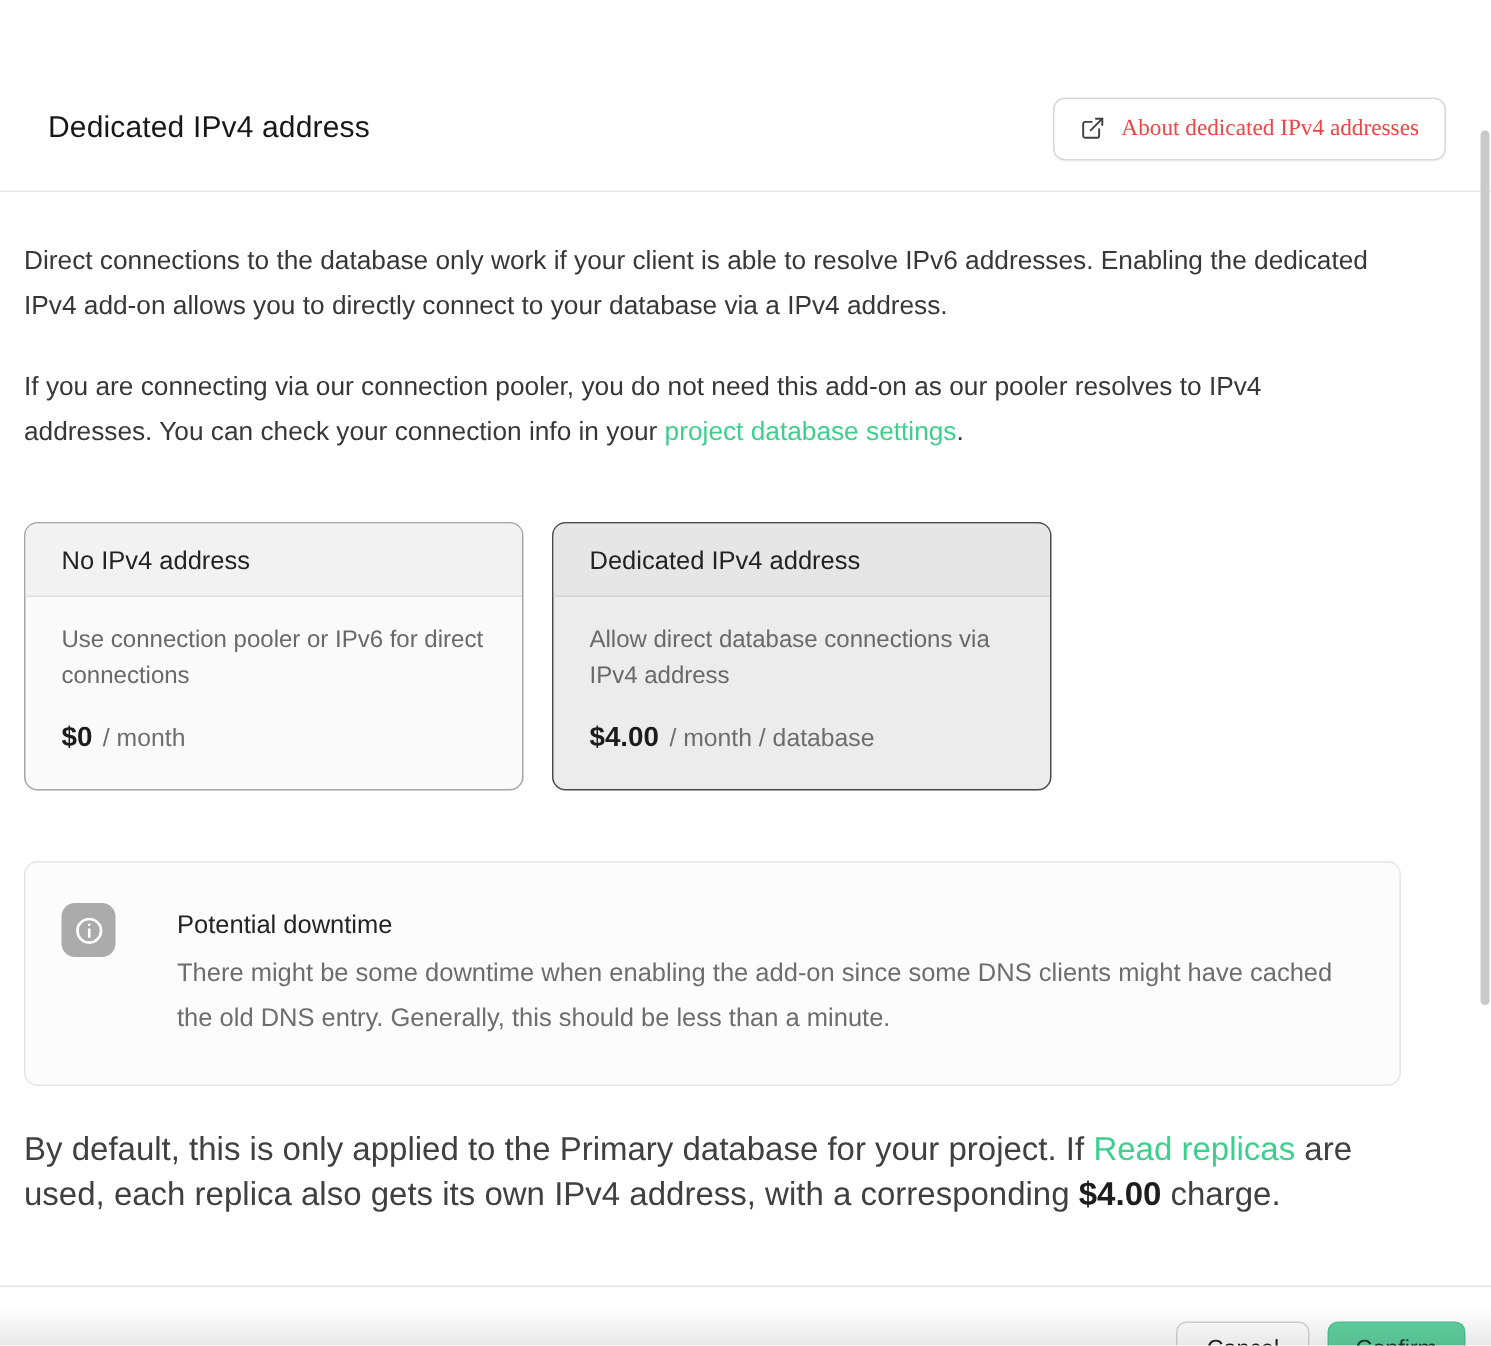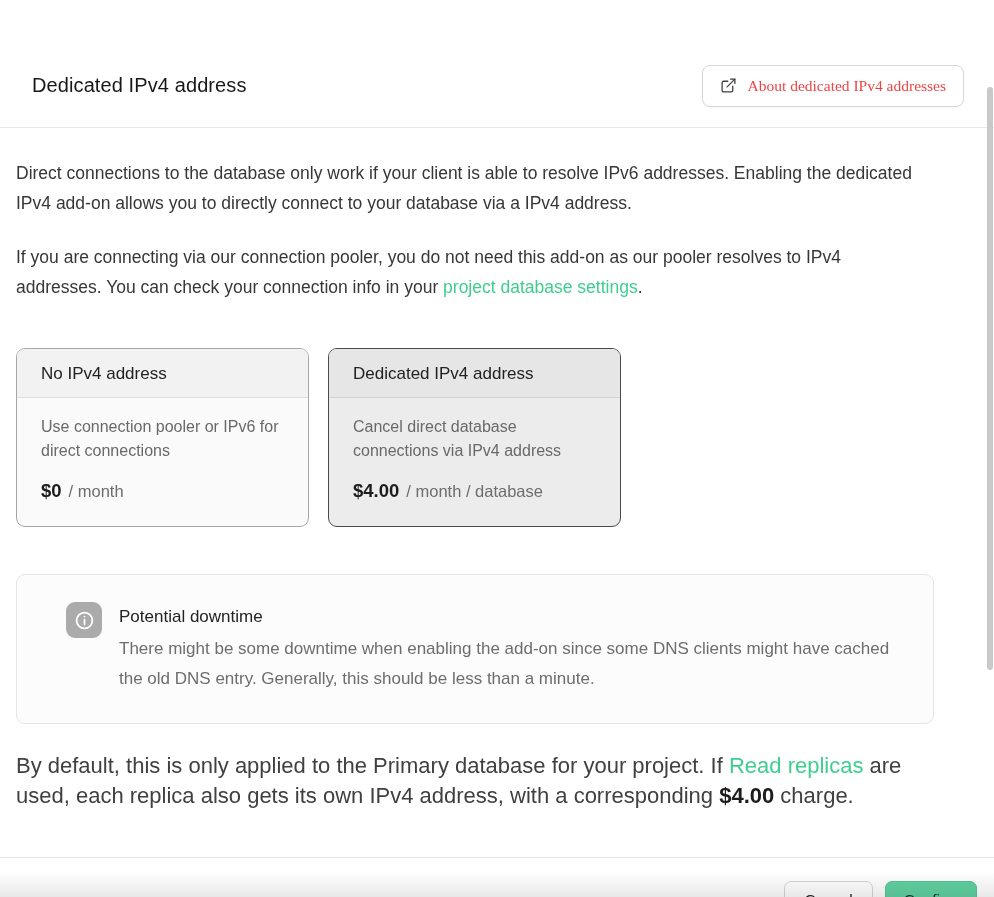--- a/index.html
+++ b/index.html
@@ -35,47 +35,46 @@
   
   .modal-body { padding: 30px 32px 0 16px; flex: 1 1 auto; }
   .para { font-size: 17.5px; line-height: 30px; color: #373737; max-width: 915px; }
   .para + .para { margin-top: 24px; }
   .green-link { color: #3ecf8e; text-decoration: none; cursor: pointer; }
   .bold-amount { font-weight: 700; color: #1d1d1d; }
 
   
   .options-row { display: flex; gap: 19px; margin-top: 46px; }
   .option-card {
-    width: 293px; border-radius: 9px; overflow: hidden;
+    width: 333px; border-radius: 9px; overflow: hidden;
     border: 1px solid #a6a6a6; background: #fafafa;
     cursor: pointer;
   }
   .option-card .option-header {
     padding: 15px 24px 13px 24px;
     background: #f2f2f2;
     border-bottom: 1px solid #dedede;
     font-size: 17px; color: #222222;
   }
   .option-card .option-body { padding: 17px 24px 24px 24px; }
   .option-desc { font-size: 16px; line-height: 24px; color: #696969; }
   .option-price-row { margin-top: 17px; display: flex; align-items: baseline; gap: 7px; }
   .option-price { font-size: 18.5px; font-weight: 700; color: #1c1c1c; }
   .option-price-suffix { font-size: 16.5px; color: #6d6d6d; }
   .option-card.selected { border-color: #4a4a4a; background: #ececec; }
   .option-card.selected .option-header { background: #e6e6e6; border-bottom-color: #d2d2d2; }
 
   
   .notice {
     margin-top: 47px;
-    display: flex; gap: 17px;
+    display: flex; gap: 41px;
     border: 1px solid #e6e6e6; border-radius: 9px;
     background: #fcfcfc;
     padding: 27px 24px 29px 24px;
     max-width: 918px;
-    justify-content: flex-end;
   }
   .notice-icon {
     flex: 0 0 36px; width: 36px; height: 36px;
     border-radius: 9px; background: #ababab;
     display: flex; align-items: center; justify-content: center;
   }
   .notice-title { font-size: 17px; color: #232323; padding-top: 5px; }
   .notice-body { margin-top: 7px; font-size: 17px; line-height: 30px; color: #6d6d6d; max-width: 790px; }
 
   .footnote { margin-top: 27px; font-size: 22px; line-height: 30px; color: #404040; max-width: 920px; }
@@ -148,21 +147,21 @@
           <div class="option-price-row">
             <span class="option-price">$0</span>
             <span class="option-price-suffix">/ month</span>
           </div>
         </div>
       </div>
 
       <div class="option-card selected">
         <div class="option-header">Dedicated IPv4 address</div>
         <div class="option-body">
-          <div class="option-desc">Cancel direct database connections via IPv4 address</div>
+          <div class="option-desc">Allow direct database connections via IPv4 address</div>
           <div class="option-price-row">
             <span class="option-price">$4.00</span>
             <span class="option-price-suffix">/ month / database</span>
           </div>
         </div>
       </div>
 
     </div>
 
     <div class="notice">

